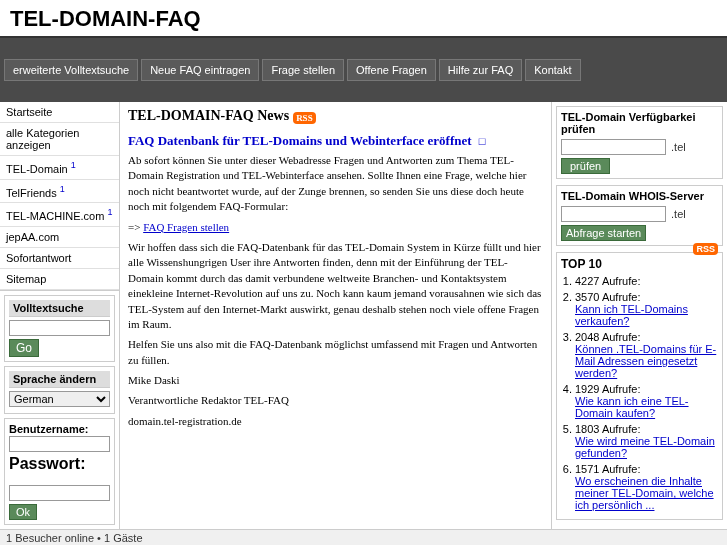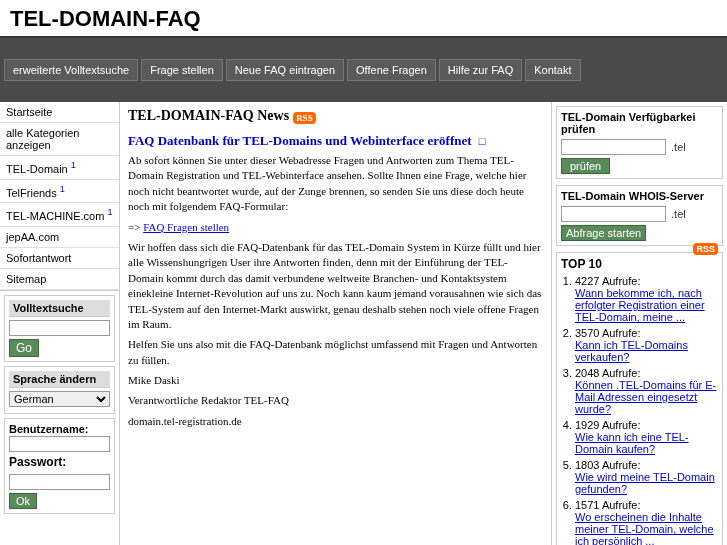--- a/index.html
+++ b/index.html
@@ -60,22 +60,22 @@
   </style>
 </head>
 <body>
 
 <div id="header">
   <h1>TEL-DOMAIN-FAQ</h1>
 </div>
 
 <div id="navbar">
   <a class="nav-btn">erweiterte Volltextsuche</a>
+  <a class="nav-btn">Neue FAQ eintragen</a>
   <a class="nav-btn">Frage stellen</a>
-  <a class="nav-btn">Neue FAQ eintragen</a>
   <a class="nav-btn">Offene Fragen</a>
   <a class="nav-btn">Hilfe zur FAQ</a>
   <a class="nav-btn">Kontakt</a>
 </div>
 
 <div id="main-layout">
 
   <div id="sidebar">
     <div class="sidebar-section">
       <div class="sidebar-item">Startseite</div>
@@ -108,21 +108,21 @@
       <select style="width:100%; margin-top:3px; font-size:11px; border:1px solid #999;">
         <option>German</option>
         <option>English</option>
         <option>French</option>
       </select>
     </div>
 
     <div class="sidebar-box">
       <label style="font-size:11px; display:block; margin-bottom:1px;">Benutzername:</label>
       <input type="text" style="width: 100%; border: 1px solid rgb(153, 153, 153); font-size: 11px; padding: 1px 2px; margin-bottom: 3px;">
-      <label style="font-size:12px; display:block; margin-bottom:5px;">Passwort:</label>
+      <label style="font-size:16px; display:block; margin-bottom:12px;">Passwort:</label>
       <input type="password" style="width: 100%; border: 1px solid rgb(153, 153, 153); font-size: 11px; padding: 1px 2px; margin-bottom: 3px;">
       <button class="ok-btn">Ok</button>
     </div>
   </div>
 
   <div id="content">
     <div class="news-header">
       <h2>TEL-DOMAIN-FAQ News</h2>
       <span class="rss-badge">RSS</span>
     </div>
@@ -166,29 +166,28 @@
       <span class="rss-badge" style="float:right; margin-top:2px;">RSS</span>
     </div>
 
     <div class="top10-box">
       <h4>
         <span>TOP 10</span>
       </h4>
       <ol>
         <li>
           <span class="aufrufe">4227 Aufrufe:</span><br>
-          <a href="#">Wann bekomme ich, nach erfolgter Registration einer TEL-Domain, meine ...</a>
         </li>
         <li>
           <span class="aufrufe">3570 Aufrufe:</span><br>
           <a href="#">Kann ich TEL-Domains verkaufen?</a>
         </li>
         <li>
           <span class="aufrufe">2048 Aufrufe:</span><br>
-          <a href="#">Können .TEL-Domains für E-Mail Adressen eingesetzt wurde?</a>
+          <a href="#">Können .TEL-Domains für E-Mail Adressen eingesetzt werden?</a>
         </li>
         <li>
           <span class="aufrufe">1929 Aufrufe:</span><br>
           <a href="#">Wie kann ich eine TEL-Domain kaufen?</a>
         </li>
         <li>
           <span class="aufrufe">1803 Aufrufe:</span><br>
           <a href="#">Wie wird meine TEL-Domain gefunden?</a>
         </li>
         <li>

